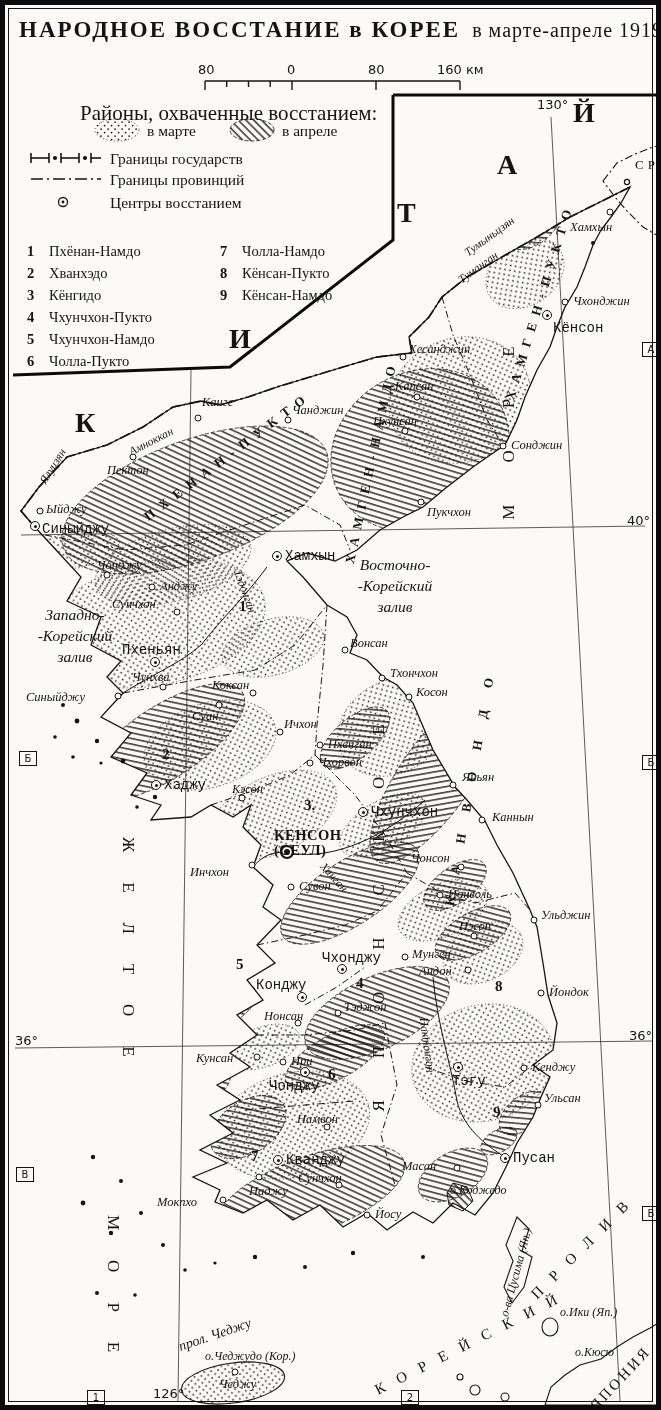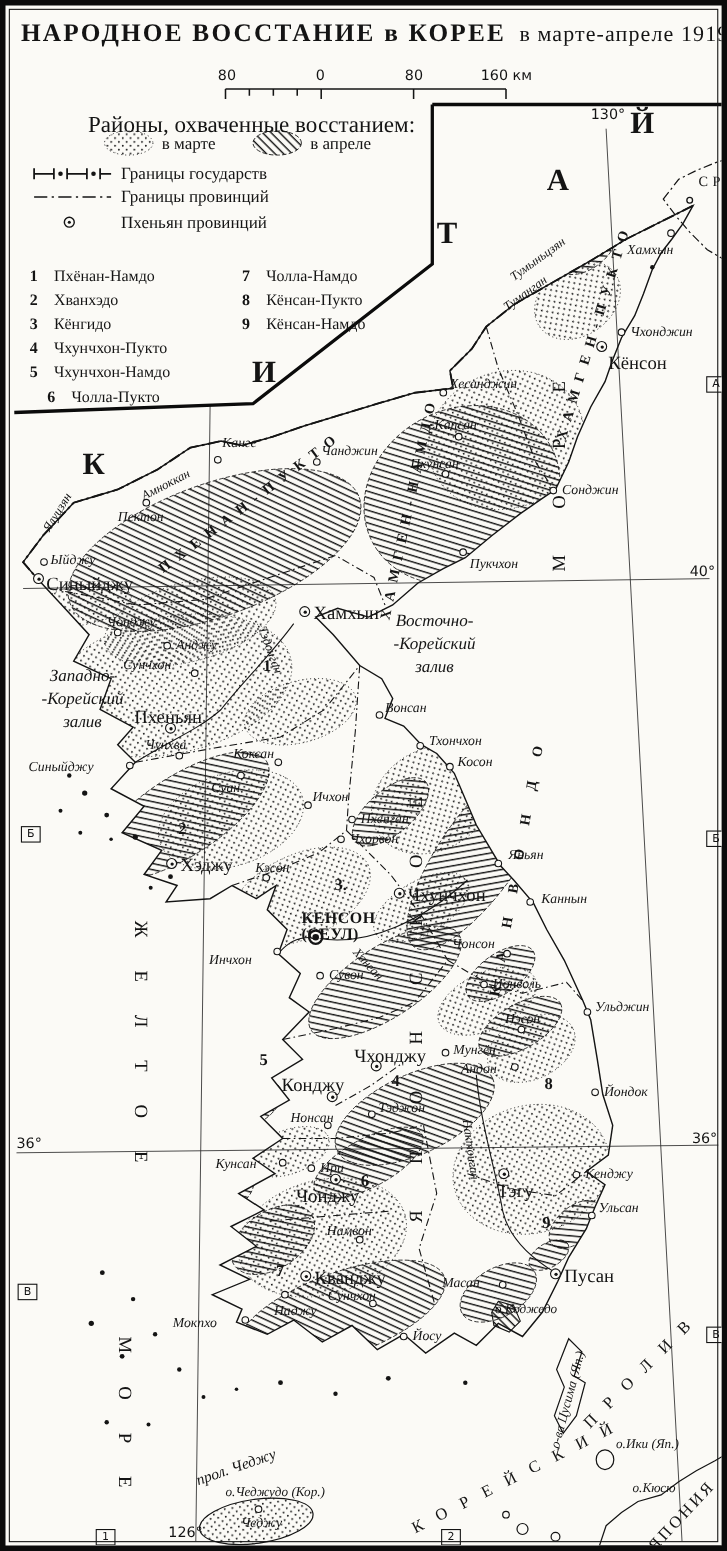--- a/index.html
+++ b/index.html
@@ -21,21 +21,21 @@
   
   .city{position:absolute;width:0;height:0;}
   .dot{position:absolute;left:0;top:0;transform:translate(-50%,-50%);box-sizing:border-box;background:#fbfaf6;}
   .town>.dot{width:7px;height:7px;border:1.3px solid #141414;border-radius:50%;}
   .ctr>.dot{width:10px;height:10px;border:1.3px solid #141414;border-radius:50%;}
   .ctr>.dot::after{content:"";position:absolute;left:50%;top:50%;width:3px;height:3px;margin:-1.5px;background:#141414;border-radius:50%;}
   .cap>.dot{width:14px;height:14px;border:2.2px solid #141414;border-radius:50%;}
   .cap>.dot::after{content:"";position:absolute;left:50%;top:50%;width:6px;height:6px;margin:-3px;background:#141414;border-radius:50%;}
   .lbl{position:absolute;font-size:12.5px;line-height:1;}
   .town>.lbl{font-style:italic;}
-  .ctr>.lbl{font-size:17px;}
+  .ctr>.lbl{font-size:14px;font-family:Liberation Mono, monospace;}
   .cap>.lbl{font-size:14.5px;font-weight:600;letter-spacing:.5px;}
   .pr{left:8px;top:-7px;}
   .num{font-size:15px;font-weight:600;}
   .china{font-size:28px;font-weight:bold;letter-spacing:0;}
   .sealet{font-size:17px;letter-spacing:30px;transform-origin:center;}
   .region{font-size:13px;font-weight:600;letter-spacing:8px;transform-origin:center;}
   .river{font-size:11.5px;font-style:italic;transform-origin:center;}
   .gulf{font-size:15.5px;font-style:italic;text-align:center;line-height:1.35;}
   .isl{font-size:12px;font-style:italic;}
   .grat{font-size:13px;font-family:"DejaVu Sans",sans-serif;}
@@ -223,27 +223,27 @@
 <span class="abs scalelbl" style="left:193px;top:57px">80</span>
 <span class="abs scalelbl" style="left:282px;top:57px">0</span>
 <span class="abs scalelbl" style="left:363px;top:57px">80</span>
 <span class="abs scalelbl" style="left:432px;top:57px">160 км</span>
 
 <div class="abs leg-head" style="left:75px;top:96px">Районы, охваченные восстанием:</div>
 <div class="abs leg-item" style="left:142px;top:117px">в марте</div>
 <div class="abs leg-item" style="left:277px;top:117px">в апреле</div>
 <div class="abs leg-item" style="left:105px;top:145px">Границы государств</div>
 <div class="abs leg-item" style="left:105px;top:166px">Границы провинций</div>
-<div class="abs leg-item" style="left:105px;top:189px">Пхеньян провинций</div>
+<div class="abs leg-item" style="left:105px;top:189px">Центры восстанием</div>
 <div class="abs prov" style="left:22px;top:238px"><b>1</b><span>Пхёнан-Намдо</span></div>
 <div class="abs prov" style="left:22px;top:260px"><b>2</b><span>Хванхэдо</span></div>
 <div class="abs prov" style="left:22px;top:282px"><b>3</b><span>Кёнгидо</span></div>
 <div class="abs prov" style="left:22px;top:304px"><b>4</b><span>Чхунчхон-Пукто</span></div>
 <div class="abs prov" style="left:22px;top:326px"><b>5</b><span>Чхунчхон-Намдо</span></div>
-<div class="abs prov" style="left:38px;top:348px"><b>6</b><span>Чолла-Пукто</span></div>
+<div class="abs prov" style="left:22px;top:348px"><b>6</b><span>Чолла-Пукто</span></div>
 <div class="abs prov" style="left:215px;top:238px"><b>7</b><span>Чолла-Намдо</span></div>
 <div class="abs prov" style="left:215px;top:260px"><b>8</b><span>Кёнсан-Пукто</span></div>
 <div class="abs prov" style="left:215px;top:282px"><b>9</b><span>Кёнсан-Намдо</span></div>
 
 <div class="abs china" style="left:70px;top:402px">К</div>
 <div class="abs china" style="left:224px;top:318px">И</div>
 <div class="abs china" style="left:392px;top:192px">Т</div>
 <div class="abs china" style="left:492px;top:144px">А</div>
 <div class="abs china" style="left:568px;top:92px">Й</div>
 <div class="abs" style="left:630px;top:152px;font-size:13px;letter-spacing:4px">СР</div>

